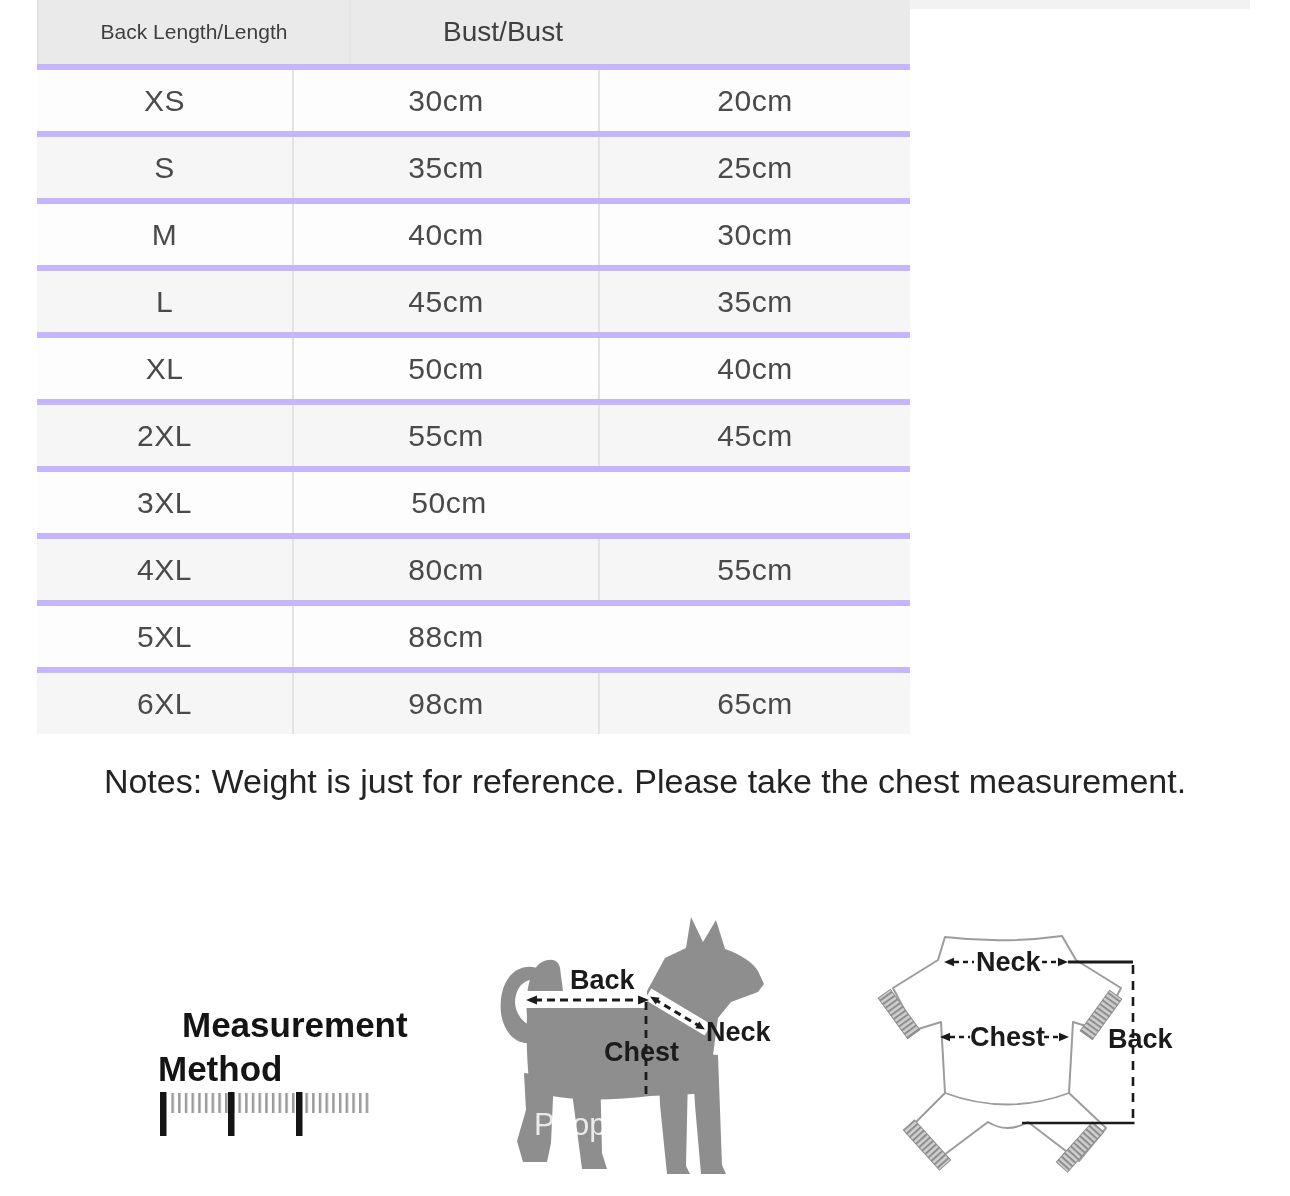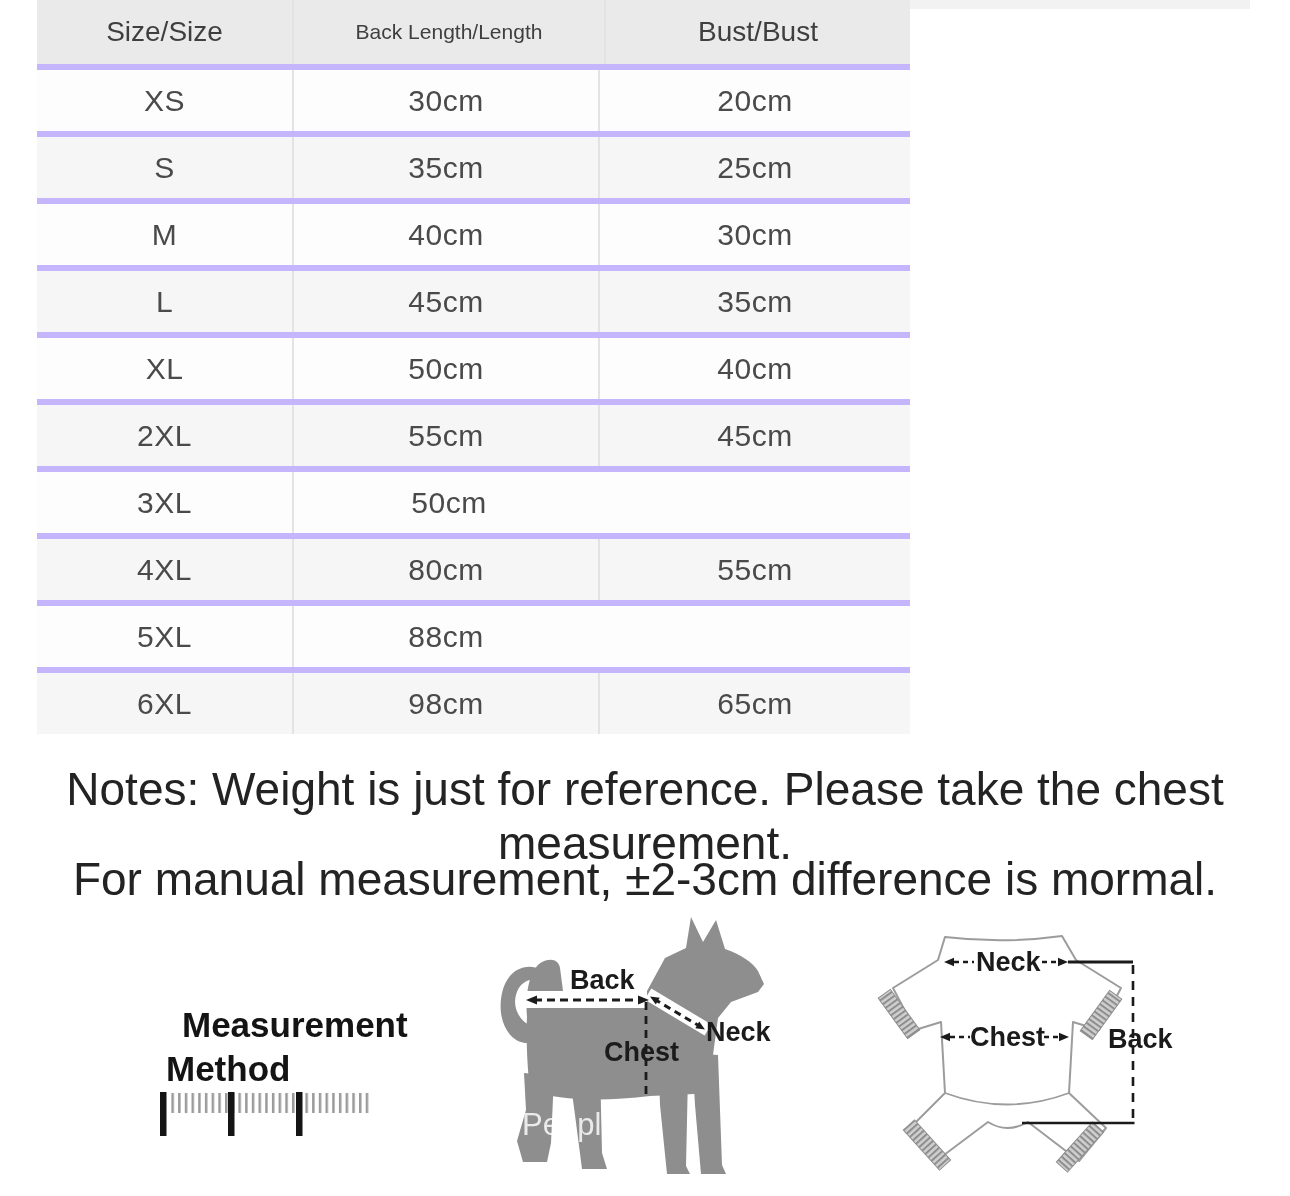--- a/index.html
+++ b/index.html
@@ -14,46 +14,45 @@
   .row-even{background:#f6f6f6;}
   .cell{display:flex;align-items:center;justify-content:center;box-sizing:border-box;}
   .c1{width:255px;}
   .c2{width:306px;border-left:2px solid #e3e3e3;}
   .c3{width:312px;border-left:2px solid #e3e3e3;}
   .thead .cell{font-size:28px;color:#3f3f3f;}
   .thead .c3{font-size:21px;}
   .tdata .cell{font-size:30px;color:#4a4a4a;letter-spacing:0.5px;}
   .top-sliver{position:absolute;left:905px;top:0;width:345px;height:9px;background:#f2f2f2;}
   
-  .note-line{position:absolute;left:0;width:1290px;text-align:center;color:#232323;font-size:46px;}
+  .note-line{position:absolute;left:0;width:1290px;text-align:center;color:#232323;font-size:34px;}
   #note1{top:762px;}
   #note2{top:852px;}
   
   .mm-title{position:absolute;left:158px;font-size:35px;font-weight:bold;color:#141414;}
   #mm-line1{top:1005px;margin-left:24px;}
-  #mm-line2{top:1049px;margin-left:8px;}
+  #mm-line2{top:1049px;}
   .ruler{position:absolute;left:158px;top:1090px;}
   
   .diagram{position:absolute;}
   #dog-diagram{left:490px;top:905px;width:330px;height:290px;}
   #garment-diagram{left:870px;top:920px;width:310px;height:276px;}
   .dlabel{position:absolute;font-weight:bold;color:#1b1b1b;font-size:27px;white-space:nowrap;}
   .watermark{position:absolute;color:#ffffff;opacity:0.82;font-size:31px;}
   svg{display:block;}
 </style>
 </head>
 <body>
 
 <div id="canvas">
 
   <div class="top-sliver"></div>
 
   <div class="size-table">
     <div class="trow thead">
-      <div class="cell c1">Size/Size</div>
       <div class="cell c3">Back Length/Length</div>
       <div class="cell c2">Bust/Bust</div>
     </div>
     <div class="trow tdata row-odd">
       <div class="cell c1">XS</div>
       <div class="cell c2">30cm</div>
       <div class="cell c3">20cm</div>
     </div>
     <div class="trow tdata row-even">
       <div class="cell c1">S</div>
@@ -94,21 +93,20 @@
       <div class="cell c2">88cm</div>
     </div>
     <div class="trow tdata row-even">
       <div class="cell c1">6XL</div>
       <div class="cell c2">98cm</div>
       <div class="cell c3">65cm</div>
     </div>
   </div>
 
   <div id="note1" class="note-line">Notes: Weight is just for reference. Please take the chest measurement.</div>
-  <div id="note2" class="note-line">For manual measurement, ±2-3cm difference is mormal.</div>
 
   <div id="mm-line1" class="mm-title">Measurement</div>
   <div id="mm-line2" class="mm-title">Method</div>
   <div class="ruler">
     <svg width="216" height="50" viewBox="0 0 216 50">
       <defs>
         <pattern id="tickpat" width="6.7" height="20" patternUnits="userSpaceOnUse">
           <rect x="0" y="0" width="2.5" height="20" fill="#9a9a9a"></rect>
         </pattern>
       </defs>
@@ -142,21 +140,21 @@
       <g fill="#1c1c1c">
         <polygon points="36,95 47,90.5 47,99.5"></polygon>
         <polygon points="159,95 148,90.5 148,99.5"></polygon>
         <polygon points="160,91.5 165.8,99.4 169.7,92.8"></polygon>
         <polygon points="215,124.5 205.4,123.2 209.2,116.6"></polygon>
       </g>
     </svg>
     <div class="dlabel" style="left:80px;top:60px;">Back</div>
     <div class="dlabel" style="left:216px;top:112px;">Neck</div>
     <div class="dlabel" style="left:114px;top:132px;">Chest</div>
-    <div class="watermark" style="left:32px;top:202px;">Peopl</div>
+    <div class="watermark" style="left:44px;top:202px;">Peopl</div>
   </div>
 
   <div id="garment-diagram" class="diagram">
     <svg width="310" height="276" viewBox="0 0 310 276">
       <defs>
         <pattern id="rib" width="5" height="4.6" patternUnits="userSpaceOnUse">
           <rect width="5" height="4.6" fill="#cfcfcf"></rect>
           <rect width="5" height="2" fill="#8d8d8d"></rect>
         </pattern>
       </defs>

